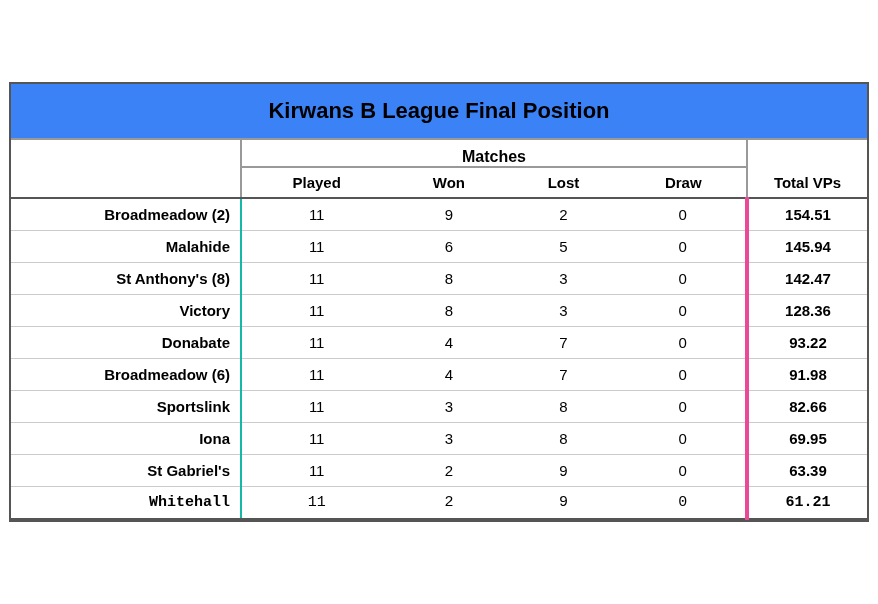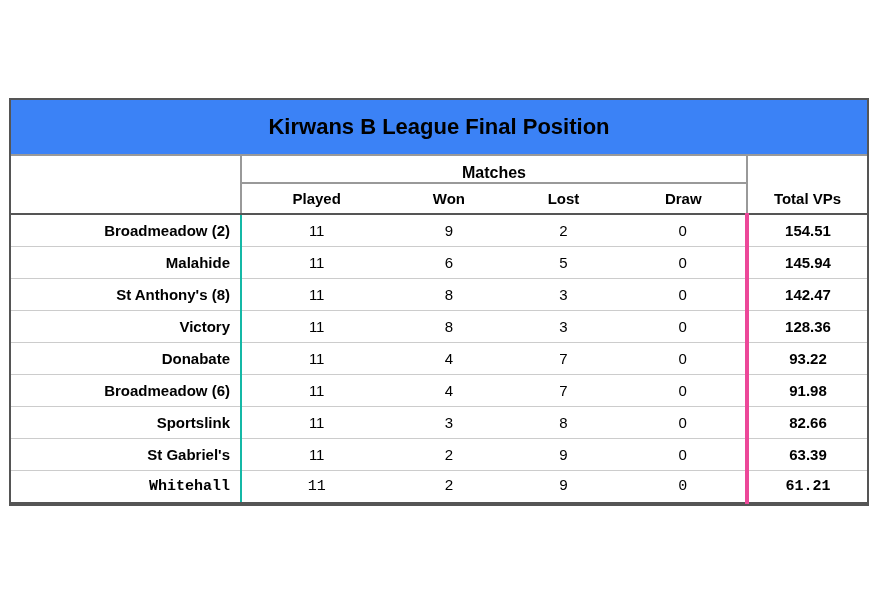--- a/index.html
+++ b/index.html
@@ -182,20 +182,28 @@
         </tr>
         <tr>
           <td class="team-name">Sportslink</td>
           <td>11</td>
           <td>3</td>
           <td>8</td>
           <td>0</td>
           <td class="total-vp">82.66</td>
         </tr>
         <tr>
+          <td class="team-name">Iona</td>
+          <td>11</td>
+          <td>3</td>
+          <td>8</td>
+          <td>0</td>
+          <td class="total-vp">69.95</td>
+        </tr>
+        <tr>
           <td class="team-name">St Gabriel's</td>
           <td>11</td>
           <td>2</td>
           <td>9</td>
           <td>0</td>
           <td class="total-vp">63.39</td>
         </tr>
         <tr>
           <td class="team-name">Whitehall</td>
           <td>11</td>

